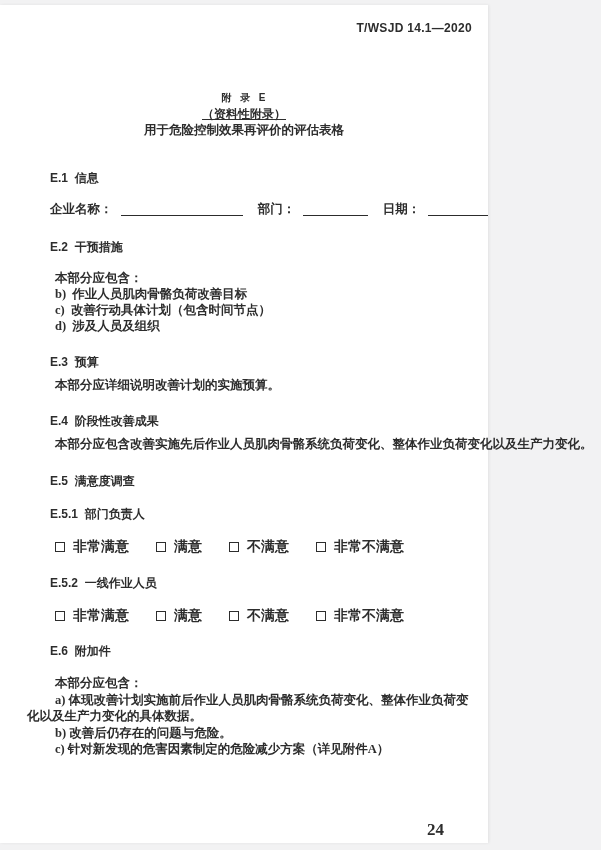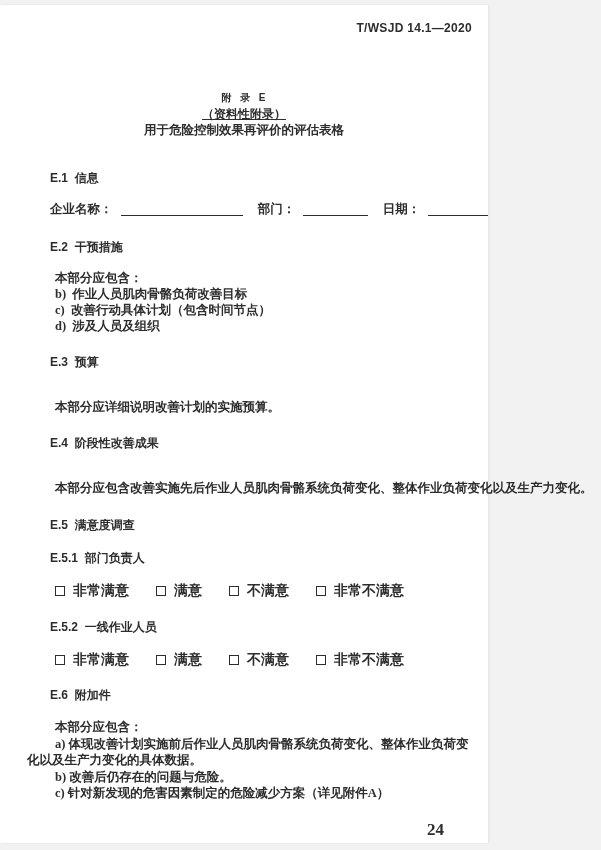--- a/index.html
+++ b/index.html
@@ -114,21 +114,21 @@
     top: 815px; right: 44px;
     font-family: "Liberation Serif", "DejaVu Serif", serif;
     font-weight: 600;
     font-size: 17px;
   }
 
   .m-heading-1 { margin-top: 33px; }
   .m-sec       { margin-top: 21px; }
   .m-sec-lg    { margin-top: 22px; }
   .m-sub       { margin-top: 19px; }
-  .m-body      { margin-top: 30px; }
+  .m-body      { margin-top: 8px; }
   .m-intro     { margin-top: 16px; }
   .m-cb        { margin-top: 18px; }
   .m-e6        { margin-top: 20px; }
   .m-e6-intro  { margin-top: 17px; }
 </style>
 </head>
 <body>
 
 <div class="page">
 

